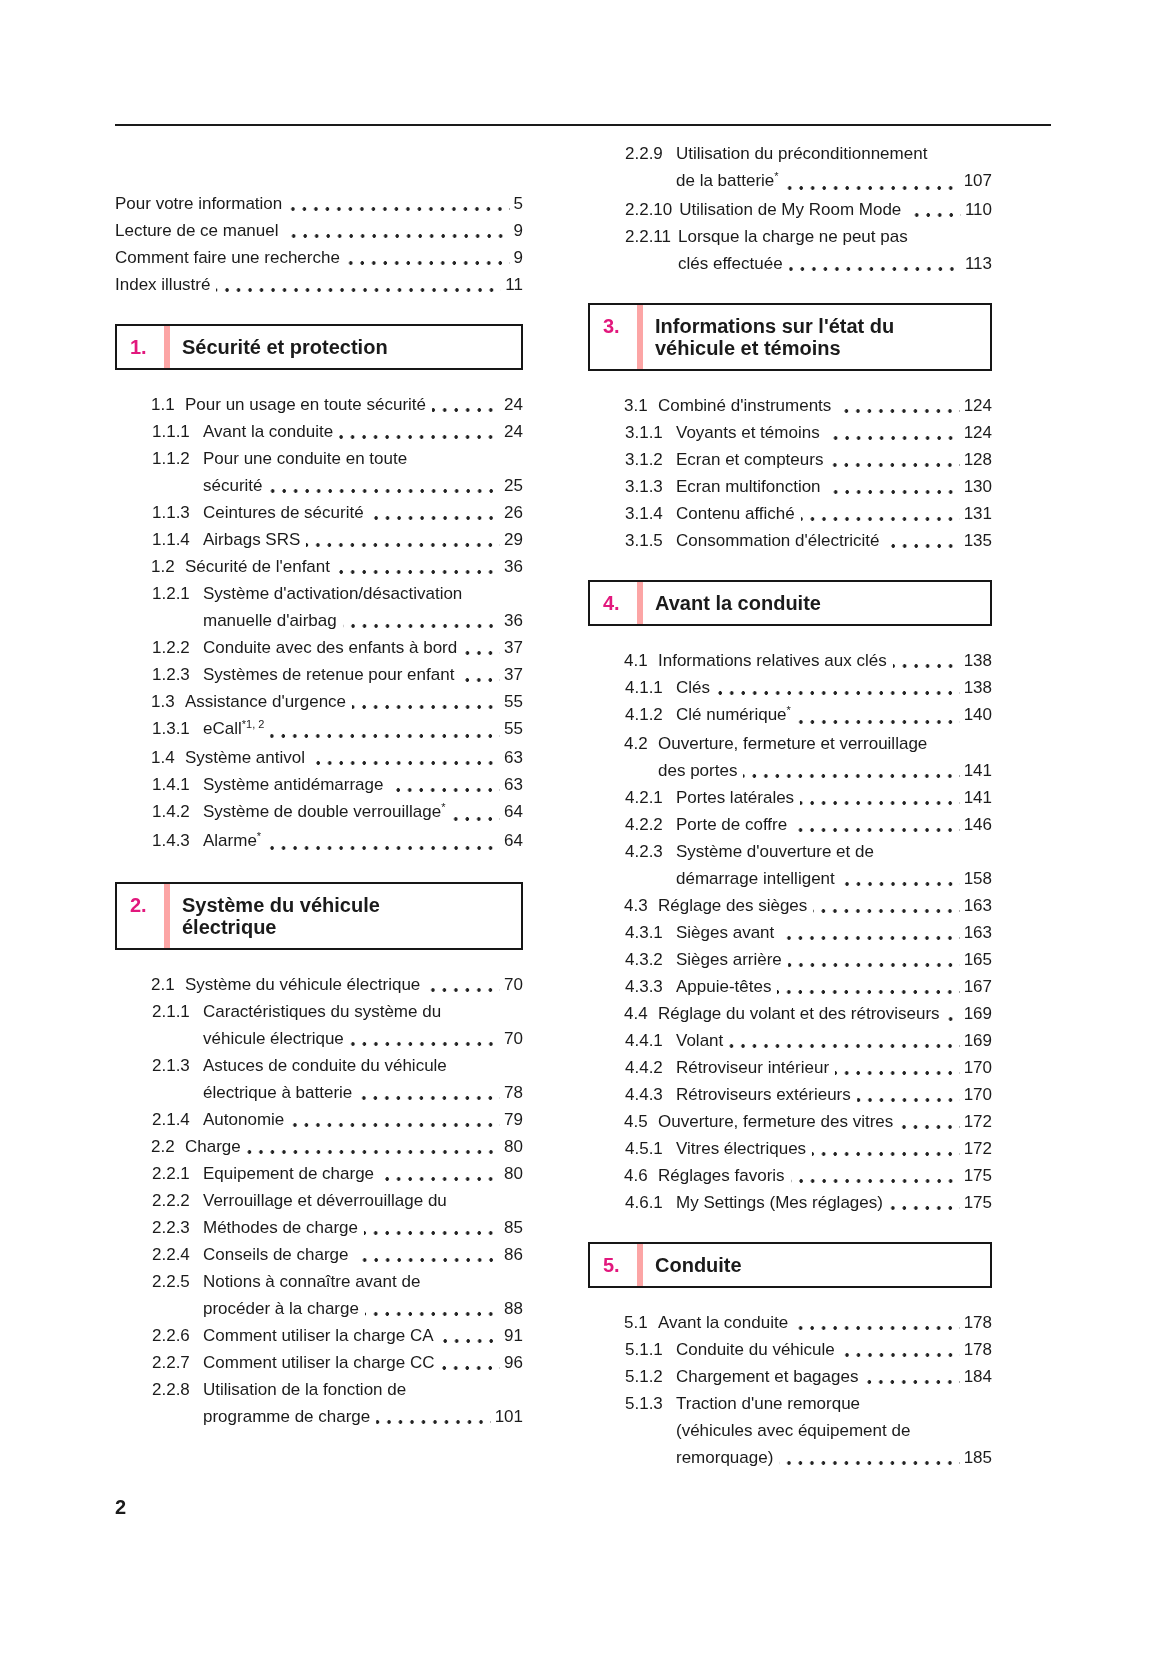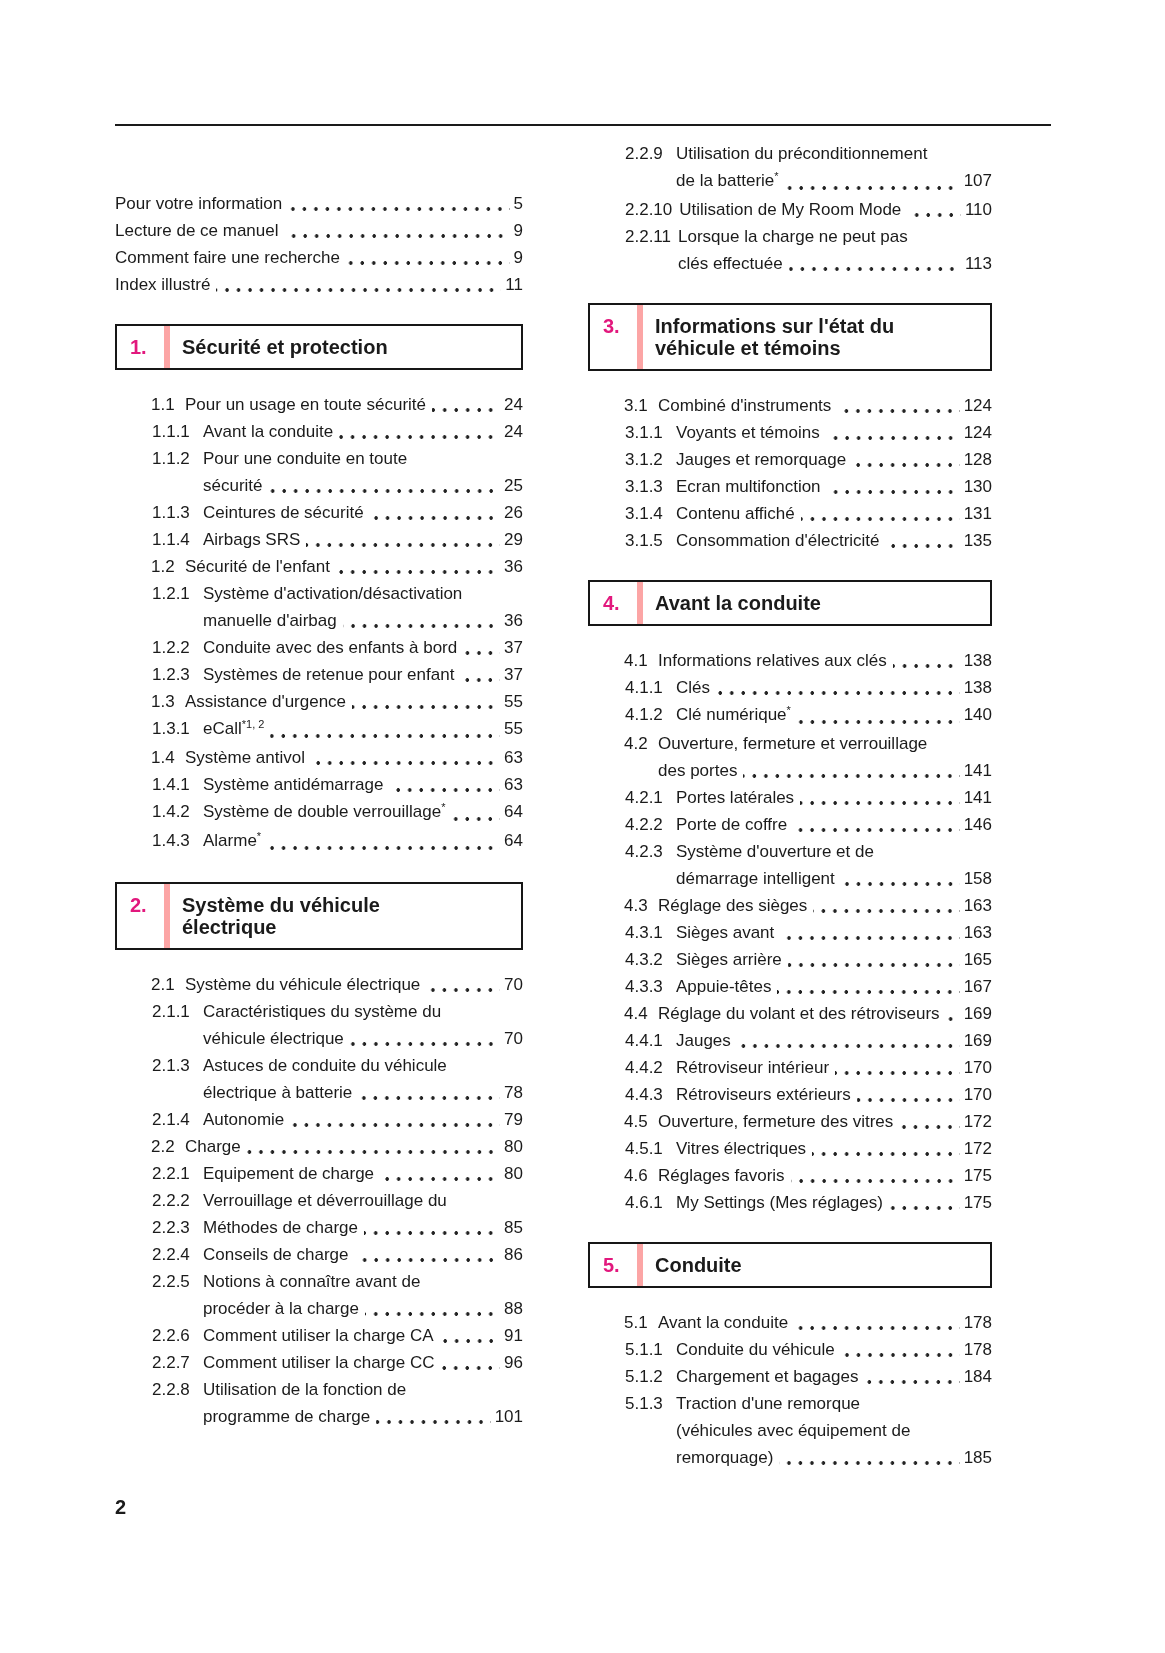--- a/index.html
+++ b/index.html
@@ -476,21 +476,21 @@
               <span class="txt">Voyants et témoins</span>
               <span class="leader"></span>
               <span class="page-ref">124</span>
             </div>
           </div>
         </div>
         <div class="entry lvl2">
           <span class="num">3.1.2</span>
           <div class="body">
             <div class="line last">
-              <span class="txt">Jauges et remorquage</span>
+              <span class="txt">Ecran et compteurs</span>
               <span class="leader"></span>
               <span class="page-ref">128</span>
             </div>
           </div>
         </div>
         <div class="entry lvl2">
           <span class="num">3.1.3</span>
           <div class="body">
             <div class="line last">
               <span class="txt">Ecran multifonction</span>
@@ -645,21 +645,21 @@
               <span class="txt">Réglage du volant et des rétroviseurs</span>
               <span class="leader"></span>
               <span class="page-ref">169</span>
             </div>
           </div>
         </div>
         <div class="entry lvl2">
           <span class="num">4.4.1</span>
           <div class="body">
             <div class="line last">
-              <span class="txt">Jauges</span>
+              <span class="txt">Volant</span>
               <span class="leader"></span>
               <span class="page-ref">169</span>
             </div>
           </div>
         </div>
         <div class="entry lvl2">
           <span class="num">4.4.2</span>
           <div class="body">
             <div class="line last">
               <span class="txt">Rétroviseur intérieur</span>

